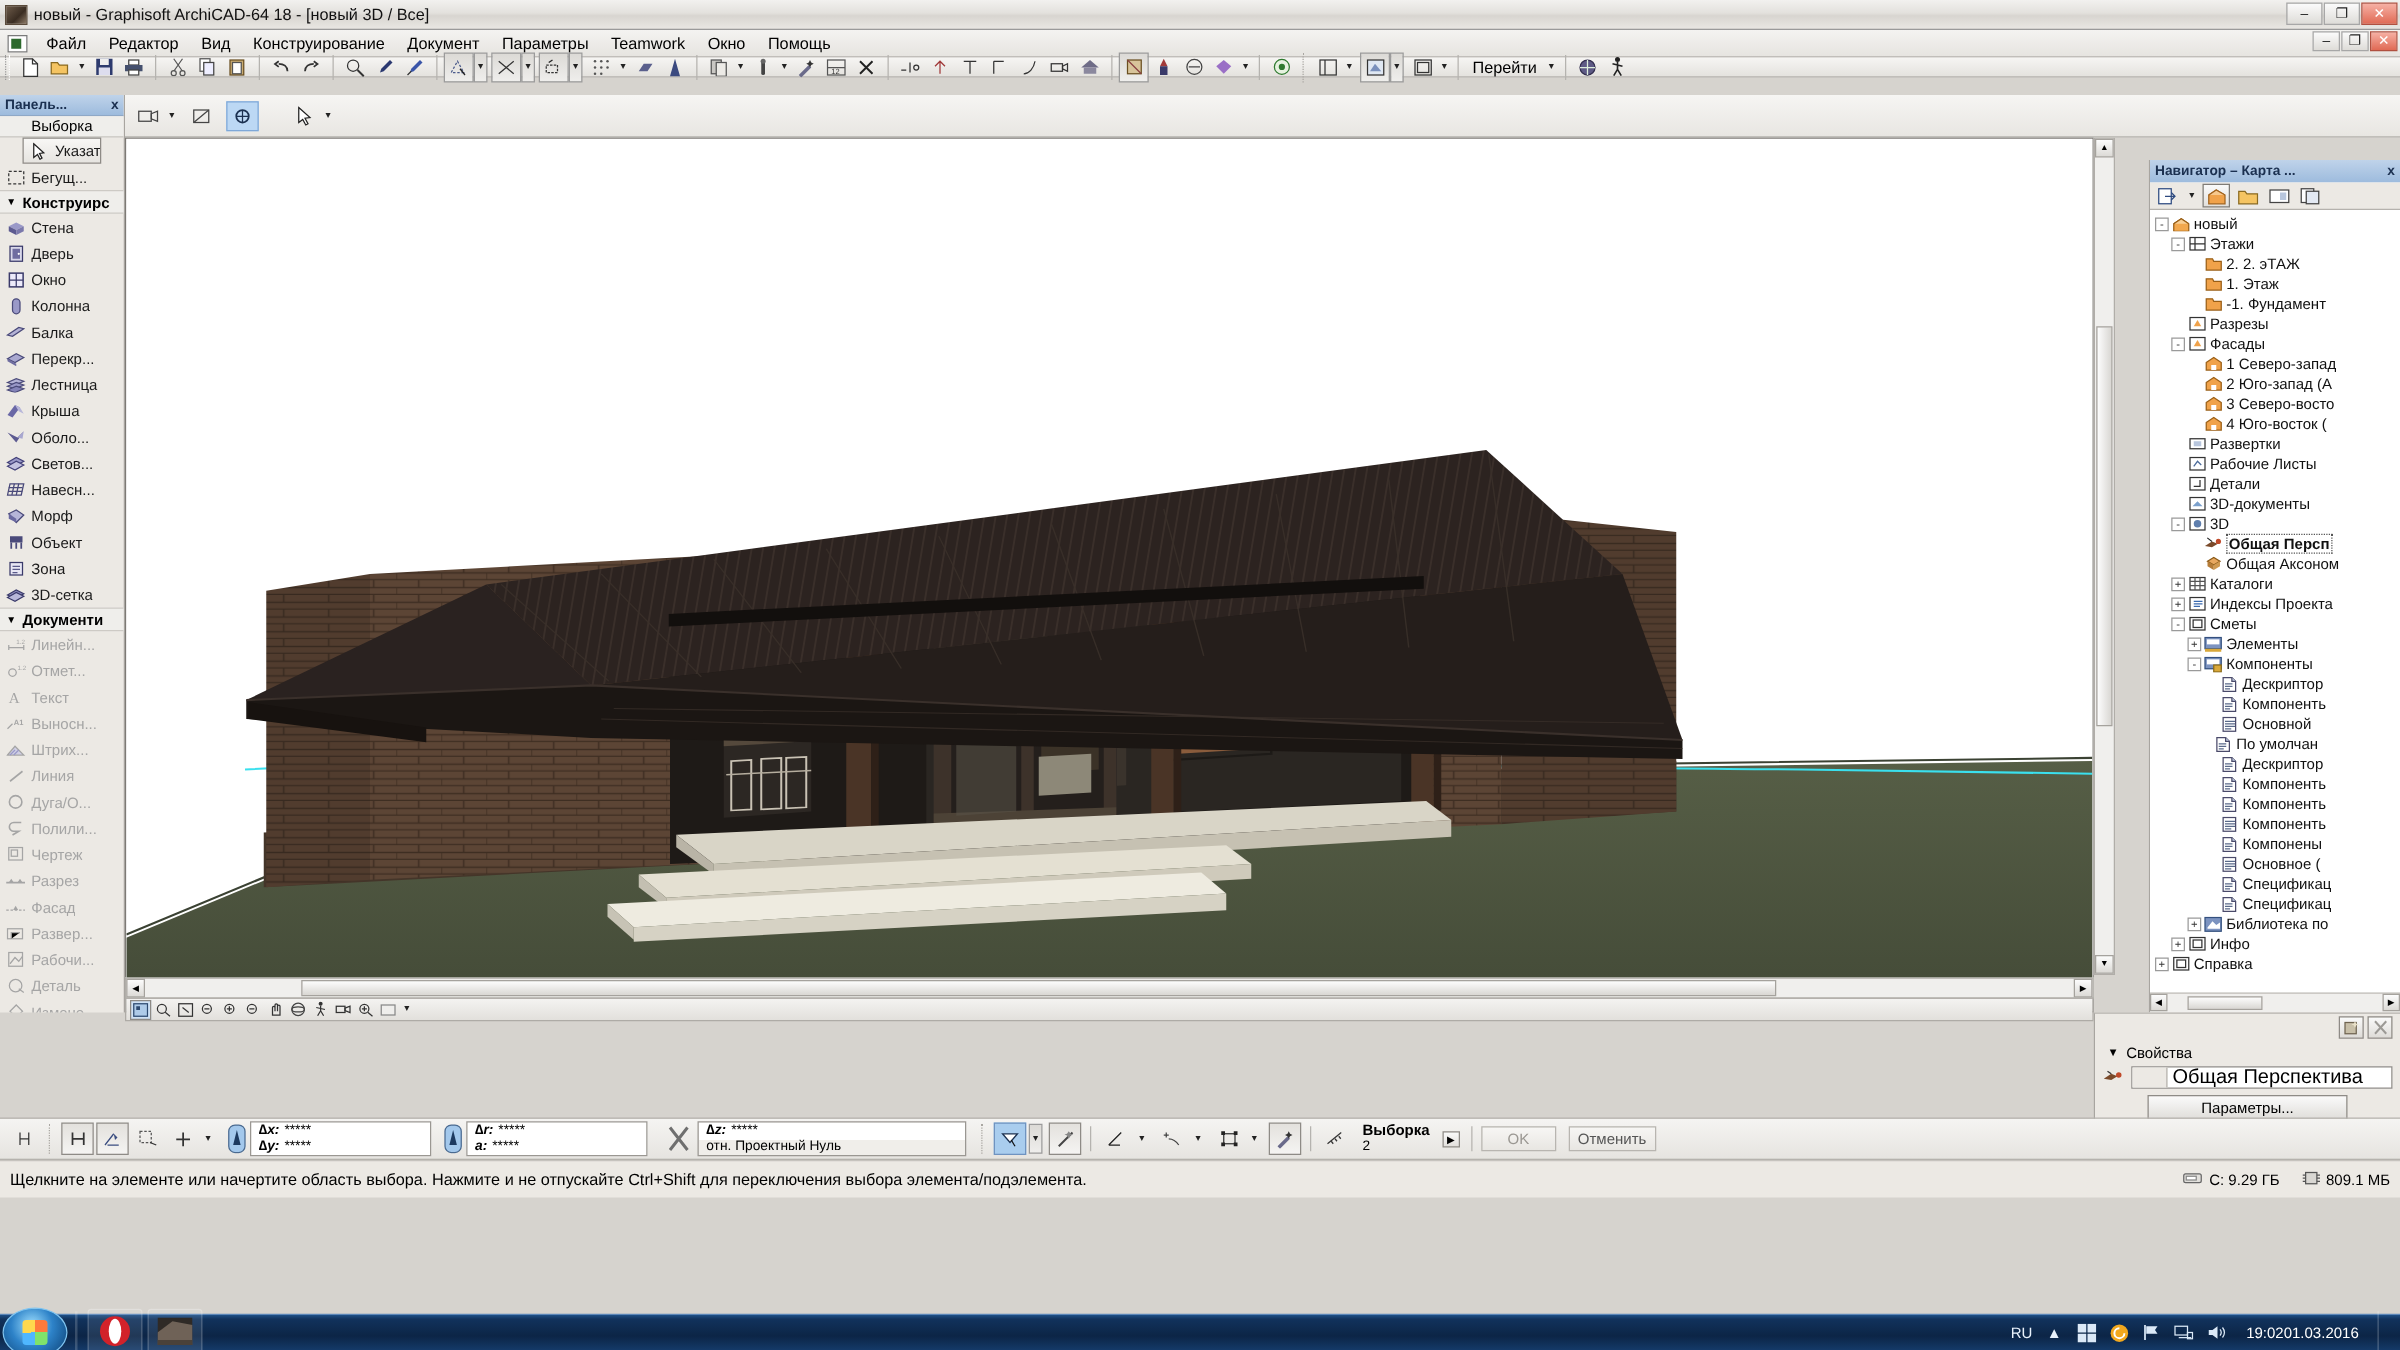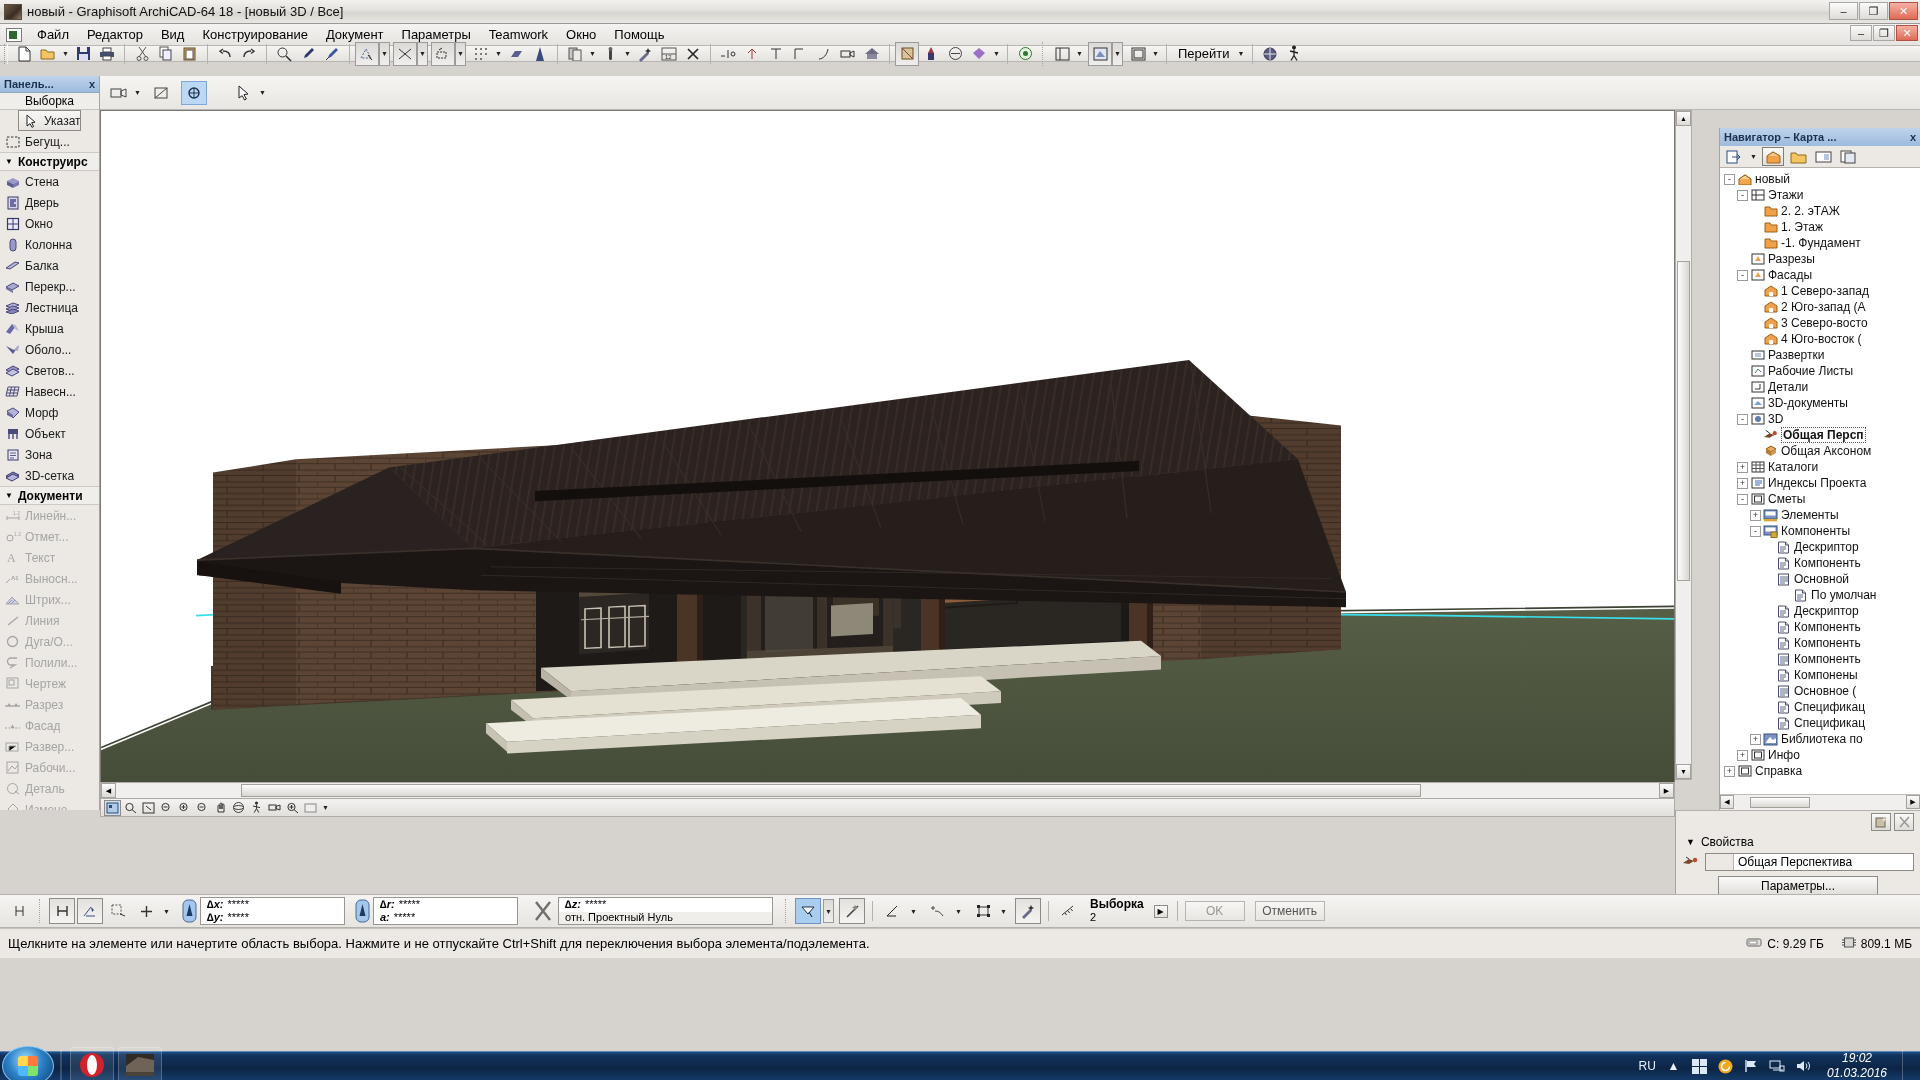--- a/index.html
+++ b/index.html
@@ -184,21 +184,21 @@
     position:absolute; right:0; bottom:178px; width:245px; height:92px;
     background:#ece9e4; border-left:1px solid #a8a5a0; border-top:1px solid #b5b2ad;
   }
   .props-tools{ height:22px; display:flex; justify-content:flex-end; align-items:center; gap:3px; padding-right:6px;}
   .pbtn{ width:20px;height:18px;border:1px solid #8e8b86;background:linear-gradient(to bottom,#fafafa,#dedcd8);
     display:flex;align-items:center;justify-content:center;font-size:11px;}
   .props-hdr{ height:18px;display:flex;align-items:center;gap:6px;padding-left:10px;font-size:12px;}
   .props-row{ height:22px;display:flex;align-items:center;gap:3px;padding:0 6px;}
   .props-field{ flex:1;height:18px;background:#fff;border:1px solid #8e8b86;display:flex;align-items:center;}
   .props-field .swatch{width:28px;height:100%;background:#ece9e4;border-right:1px solid #b6b3ae;}
-  .props-field .val{ padding-left:4px;font-size:12px;text-align:right;}
+  .props-field .val{ padding-left:4px;font-size:16px;text-align:right;}
   .props-btnrow{ display:flex;justify-content:center;padding-top:3px;}
   .bigbtn{ width:160px;height:20px;border:1px solid #8e8b86;
     background:linear-gradient(to bottom,#fafafa,#e0dedA);
     display:flex;align-items:center;justify-content:center;font-size:12px;}
 
   
   .trackbar{
     position:absolute; left:0; right:0; bottom:152px; height:34px;
     background:linear-gradient(to bottom,#f5f4f2,#e6e4e0);
     border-top:1px solid #b5b2ad;border-bottom:1px solid #b5b2ad;
@@ -246,21 +246,21 @@
   .startorb .flag{ width:20px;height:20px;
     background:conic-gradient(from 0deg at 50% 50%,#ff7a3c 0 25%,#7fe36b 0 50%,#4fb7ff 0 75%,#ffd84d 0 100%);
     border-radius:3px;}
   .tbsep{ width:2px;height:34px;background:rgba(255,255,255,.18); margin:0 6px;}
   .tbapp{
     width:44px;height:38px;margin:0 2px;display:flex;align-items:center;justify-content:center;
     border:1px solid rgba(255,255,255,.22); border-radius:3px;
     background:rgba(255,255,255,.09);
   }
   .tray{ margin-left:auto; display:flex;align-items:center;gap:9px;padding-right:6px;color:#e8f1fb;font-size:12px;}
-  .clock{ display:flex;flex-direction:column;align-items:center;line-height:15px;font-size:12px;color:#fff;padding:0 6px;font-style:italic;}
+  .clock{ display:flex;align-items:center;line-height:15px;font-size:12px;color:#fff;padding:0 6px;}
   .trayic{width:17px;height:17px;display:flex;align-items:center;justify-content:center;}
   .dotsep{width:3px;height:24px;border-left:1px dotted #a9a6a1;margin:0 5px;}
 </style>
 </head>
 <body>
 
 <div class="app">
 
   <div class="titlebar">
     <div class="appicon"></div>
@@ -1410,21 +1410,21 @@
         <div class="tr" style="padding-left: 43px;">
           <span class="nx"></span>
           <span class="ic">
             <svg width="13" height="13" viewBox="0 0 13 13">
               <rect x="1.5" y="1" width="10" height="11" fill="#fff" stroke="#4a4a6a"></rect>
               <path d="M3 4h8M3 6h8M3 8h8M3 10h5" stroke="#5a6a8a"></path>
             </svg>
           </span>
           <span class="lbl">Основной</span>
         </div>
-        <div class="tr" style="padding-left: 60px;">
+        <div class="tr" style="padding-left: 38px;">
           <span class="nx"></span>
           <span class="ic">
             <svg width="13" height="13" viewBox="0 0 13 13">
               <path d="M1.5 1h7l3 3v8h-10z" fill="#fff" stroke="#4a4a6a"></path>
               <path d="M8.5 1v3h3" fill="#c7d3e6" stroke="#4a4a6a"></path>
               <path d="M3 6h6M3 8h6M3 10h4" stroke="#5a6a8a"></path>
             </svg>
           </span>
           <span class="lbl">По умолчан</span>
         </div>

